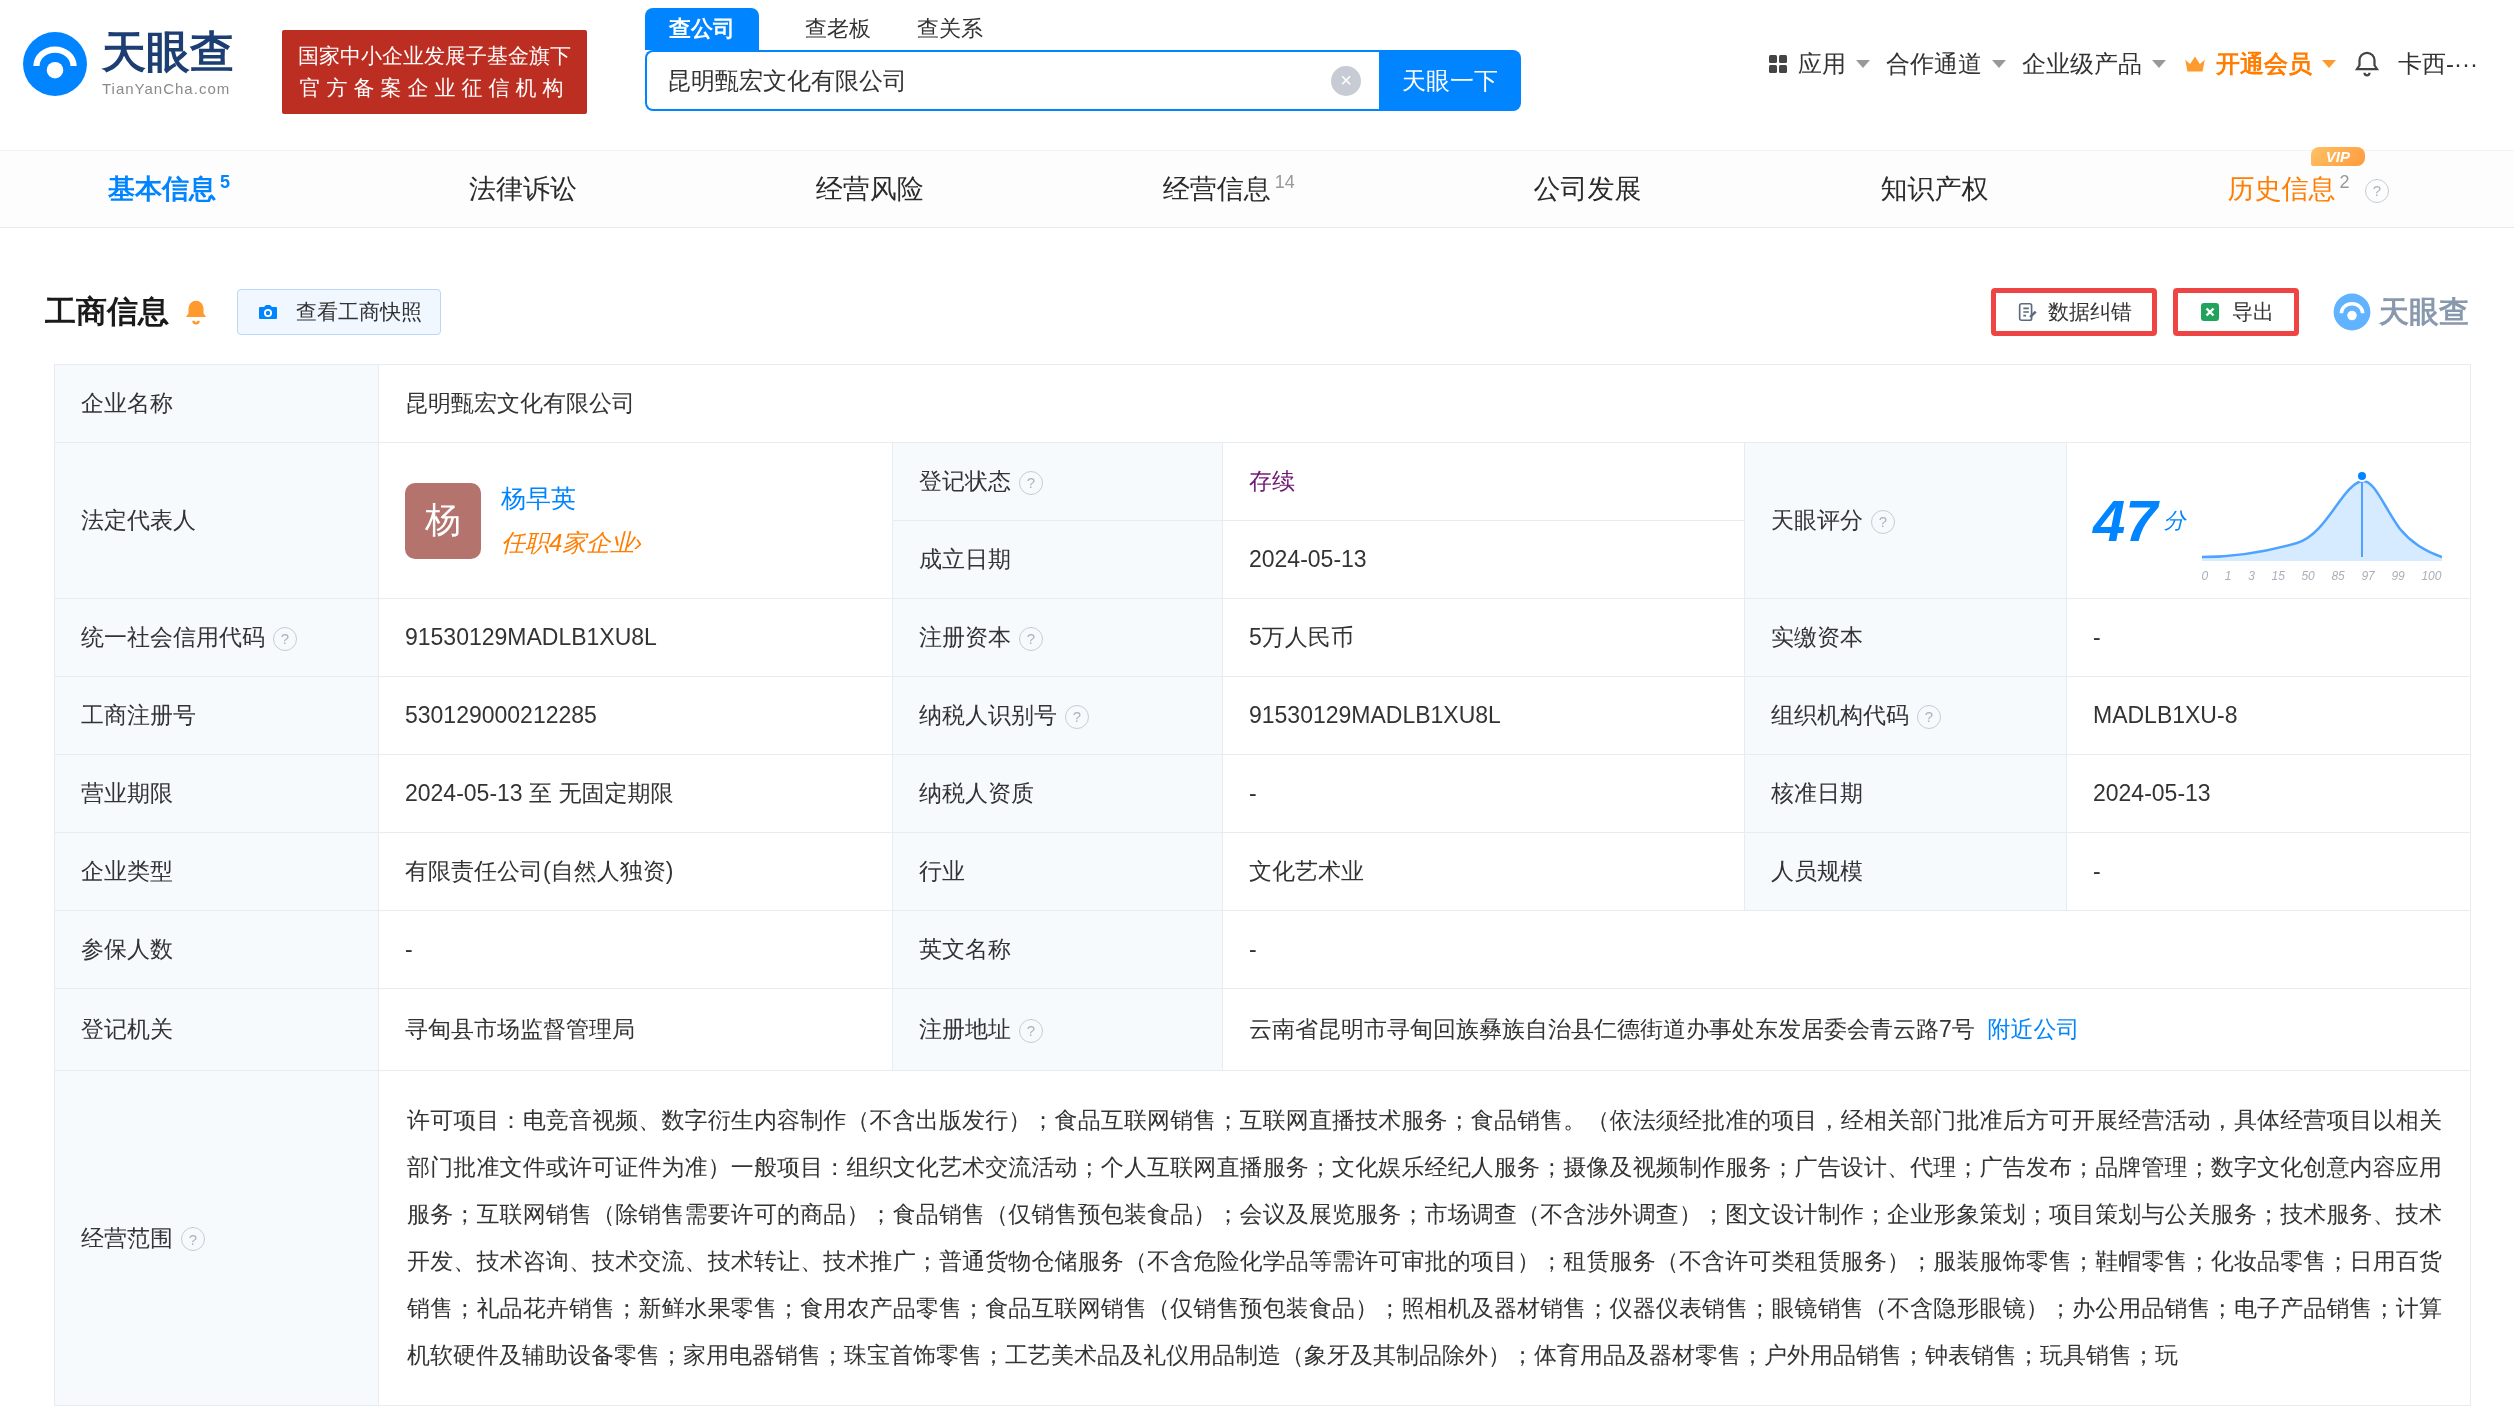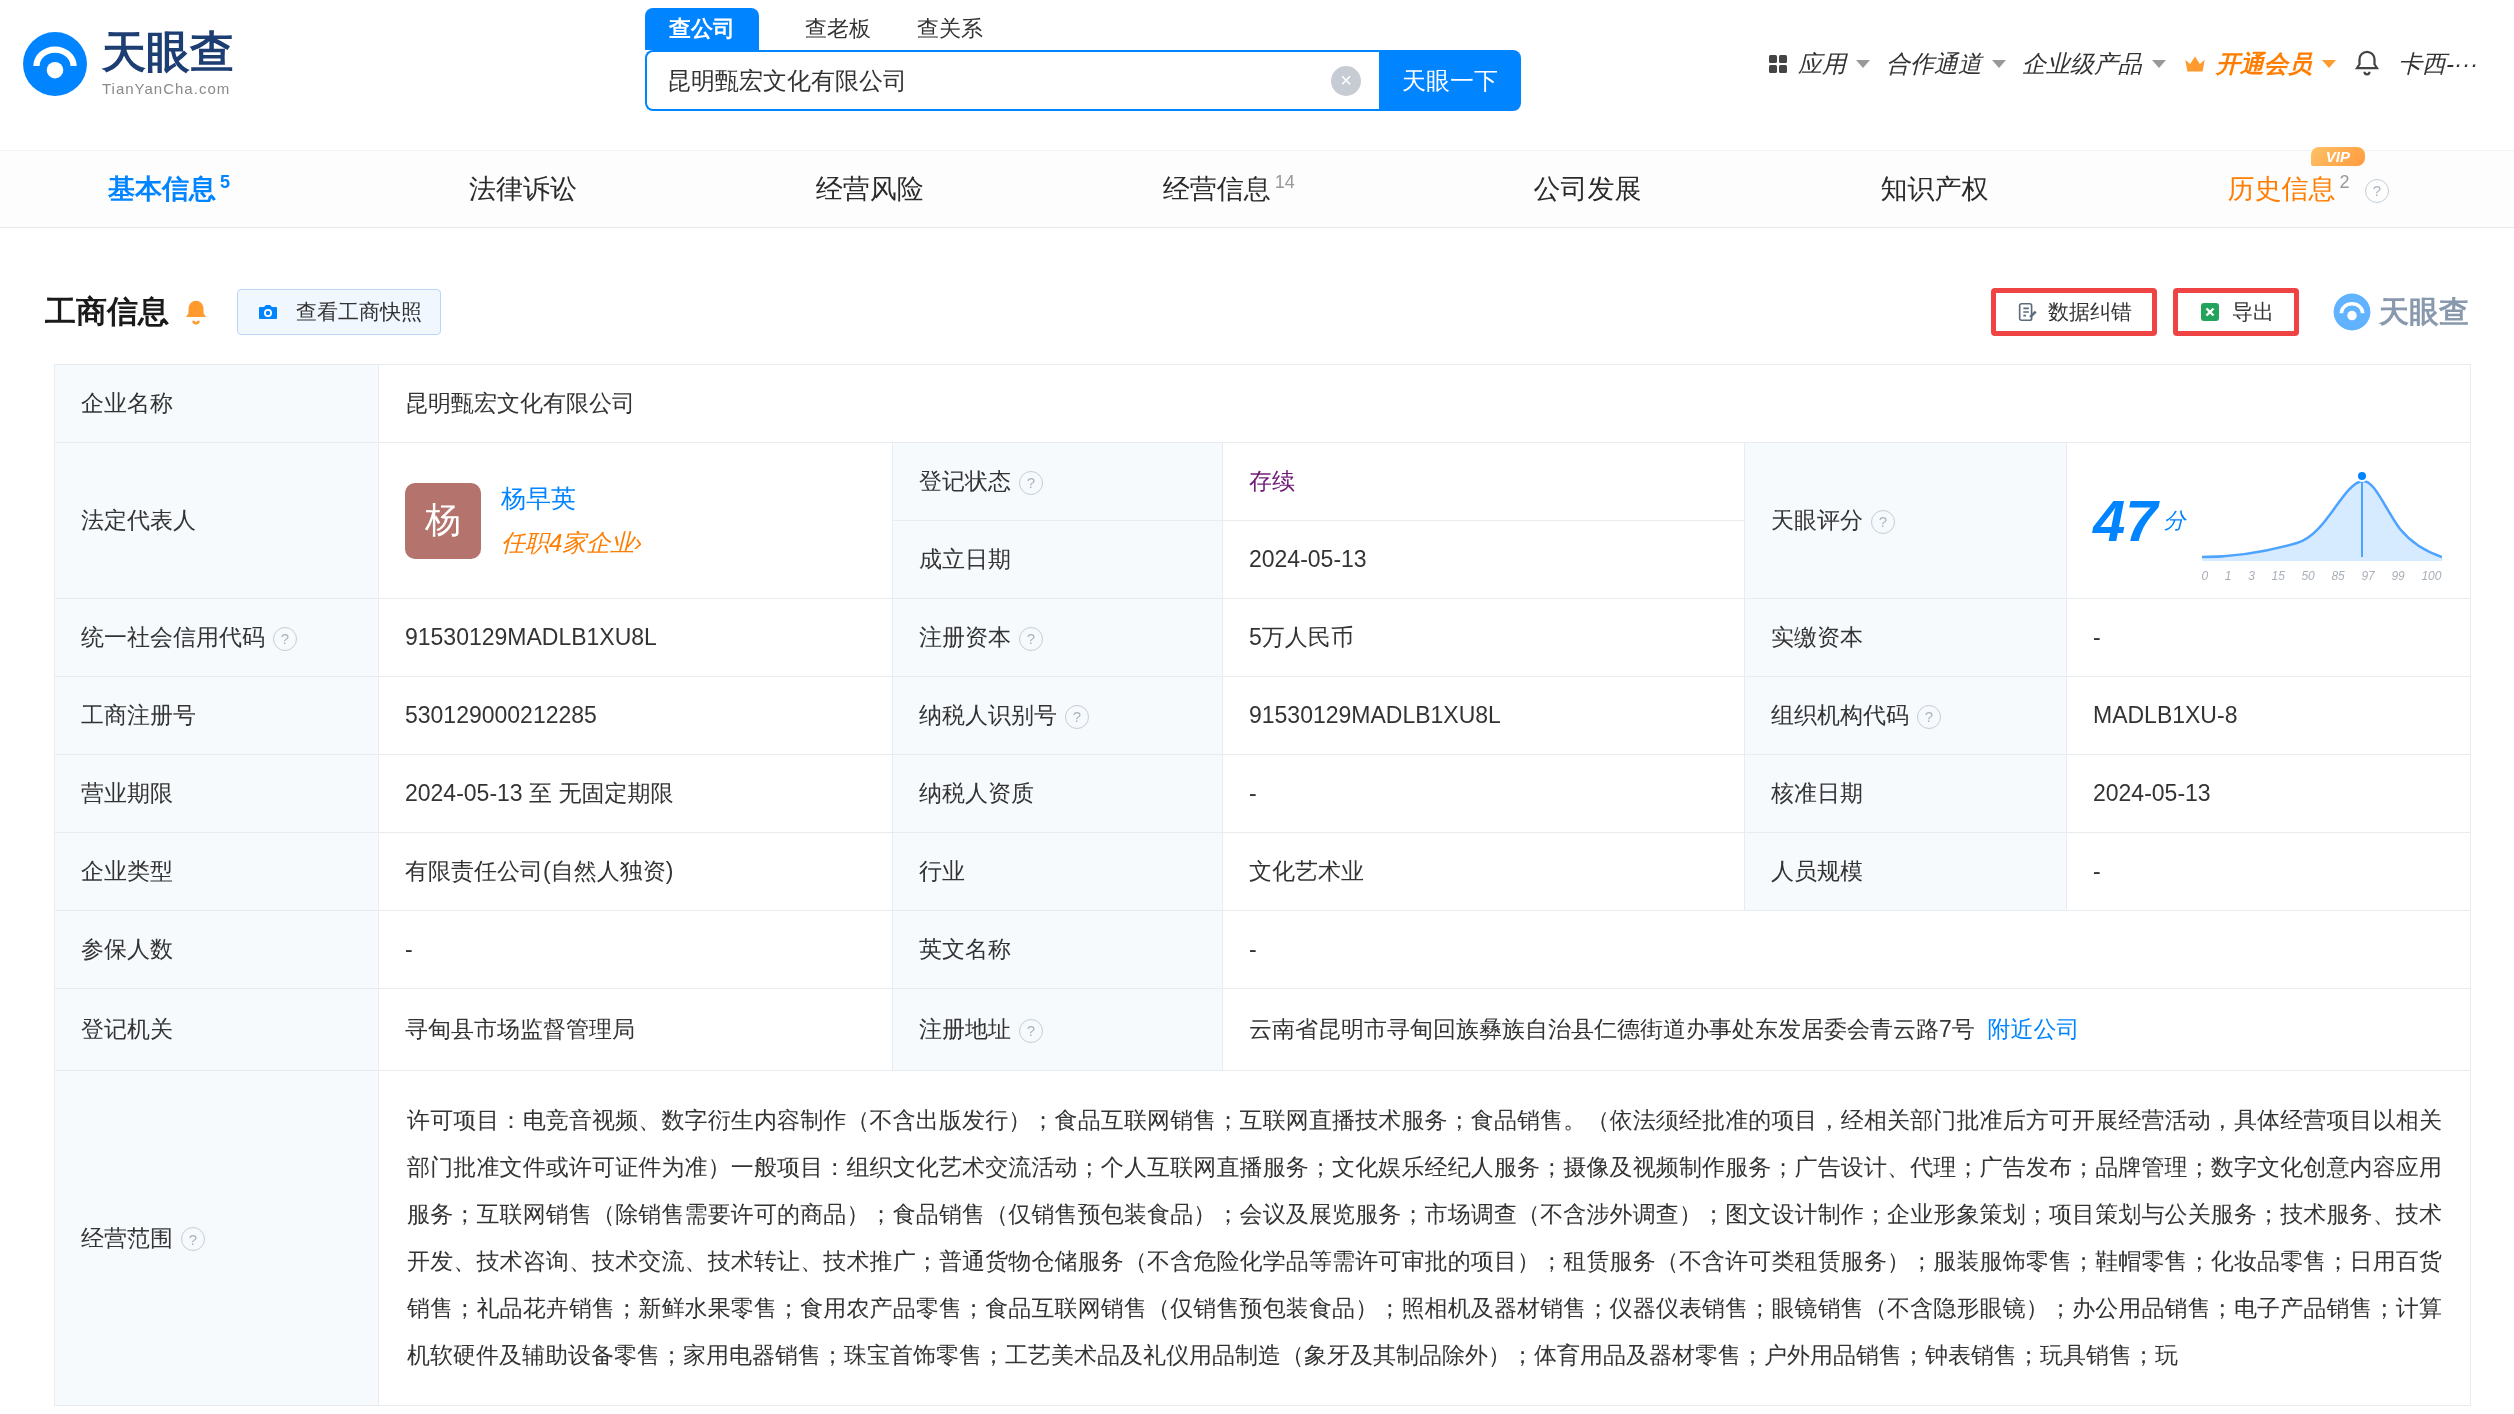--- a/index.html
+++ b/index.html
@@ -23,21 +23,21 @@
   .search-input-wrap { position:relative; }
   .search-input { width:734px; height:61px; border:2px solid #0084ff; border-right:none;
     border-radius:8px 0 0 8px; font-size:24px; padding:0 60px 0 20px; outline:none; color:#333;
     font-family:inherit; }
   .clear-icon { position:absolute; right:18px; top:50%; transform:translateY(-50%);
     width:30px; height:30px; border-radius:50%; background:#c7ccd4; color:#fff;
     display:flex; align-items:center; justify-content:center; font-size:20px; cursor:pointer; }
   .search-btn { width:142px; height:61px; background:#0084ff; color:#fff; border:none;
     border-radius:0 8px 8px 0; font-size:24px; cursor:pointer; font-family:inherit; }
 
-  .top-nav { position:absolute; right:36px; top:48px; display:flex; align-items:flex-start; gap:16px; font-size:24px;font-style:italic; }
+  .top-nav { position:absolute; right:36px; top:48px; display:flex; align-items:center; gap:16px; font-size:24px; }
   .nav-item { display:flex; align-items:center; gap:8px; color:#333; cursor:pointer; white-space:nowrap; }
   .nav-item.vip { color:#ff7d00; font-weight:bold; }
   .caret { width:0; height:0; border-left:7px solid transparent; border-right:7px solid transparent;
     border-top:8px solid #999; margin-left:2px; }
   .caret.orange { border-top-color:#ff9a2e; }
 
   
   .tab-bar { height:78px; display:flex; align-items:center; justify-content:space-between;
     padding:0 125px 0 108px; border-top:1px solid #f2f2f2; border-bottom:1px solid #e9e9e9; background:#fdfdfd; }
   .tab { position:relative; font-size:27px; color:#2b2b2b; cursor:pointer; white-space:nowrap; }
@@ -98,20 +98,24 @@
       <circle cx="32" cy="32" r="31" fill="#0084ff"></circle>
       <path d="M14 34 a18 16 0 0 1 36 0" fill="none" stroke="#fff" stroke-width="6"></path>
       <circle cx="32" cy="38" r="8" fill="#fff"></circle>
     </svg>
     <div>
       <div class="logo-cn">天眼查</div>
       <div class="logo-en">TianYanCha.com</div>
     </div>
   </div>
 
+  <div class="gov-badge">
+    <div class="line1">国家中小企业发展子基金旗下</div>
+    <div class="line2">官方备案企业征信机构</div>
+  </div>
 
   <div class="search-area">
     <div class="search-tabs">
       <div class="search-tab active">查公司</div>
       <div class="search-tab">查老板</div>
       <div class="search-tab">查关系</div>
     </div>
     <div class="search-row">
       <div class="search-input-wrap">
         <input class="search-input" value="昆明甄宏文化有限公司" style="">

